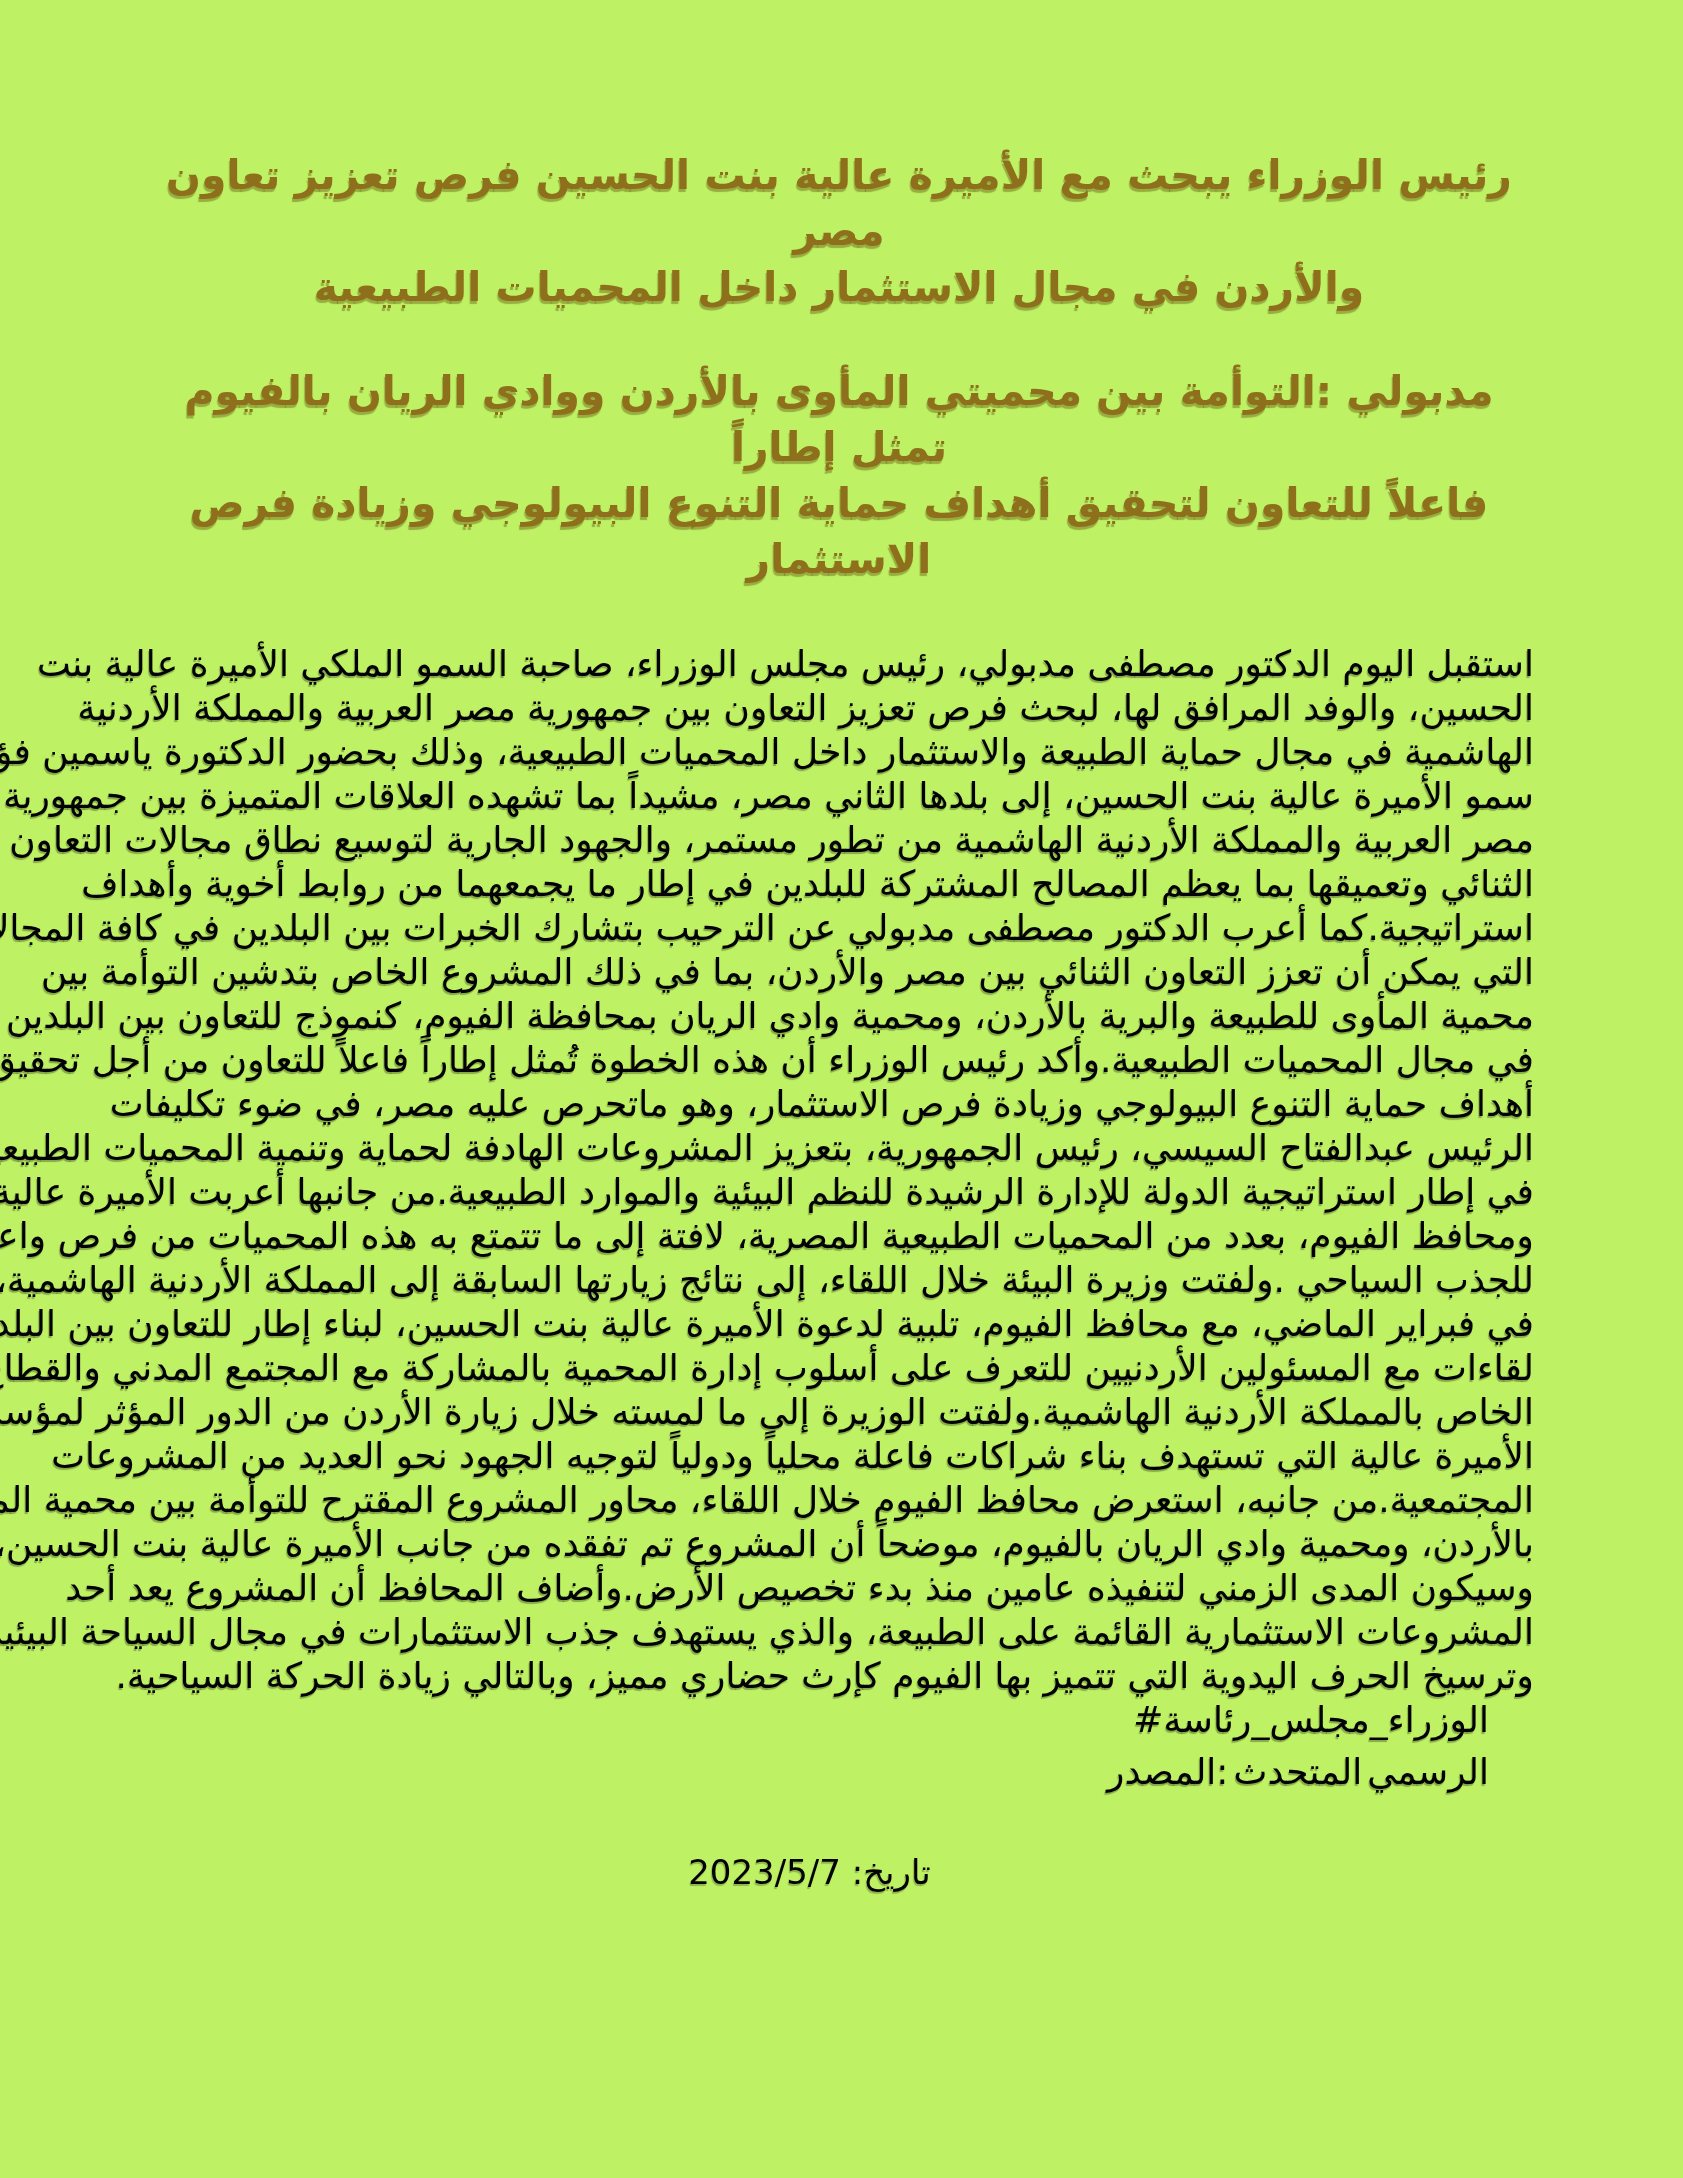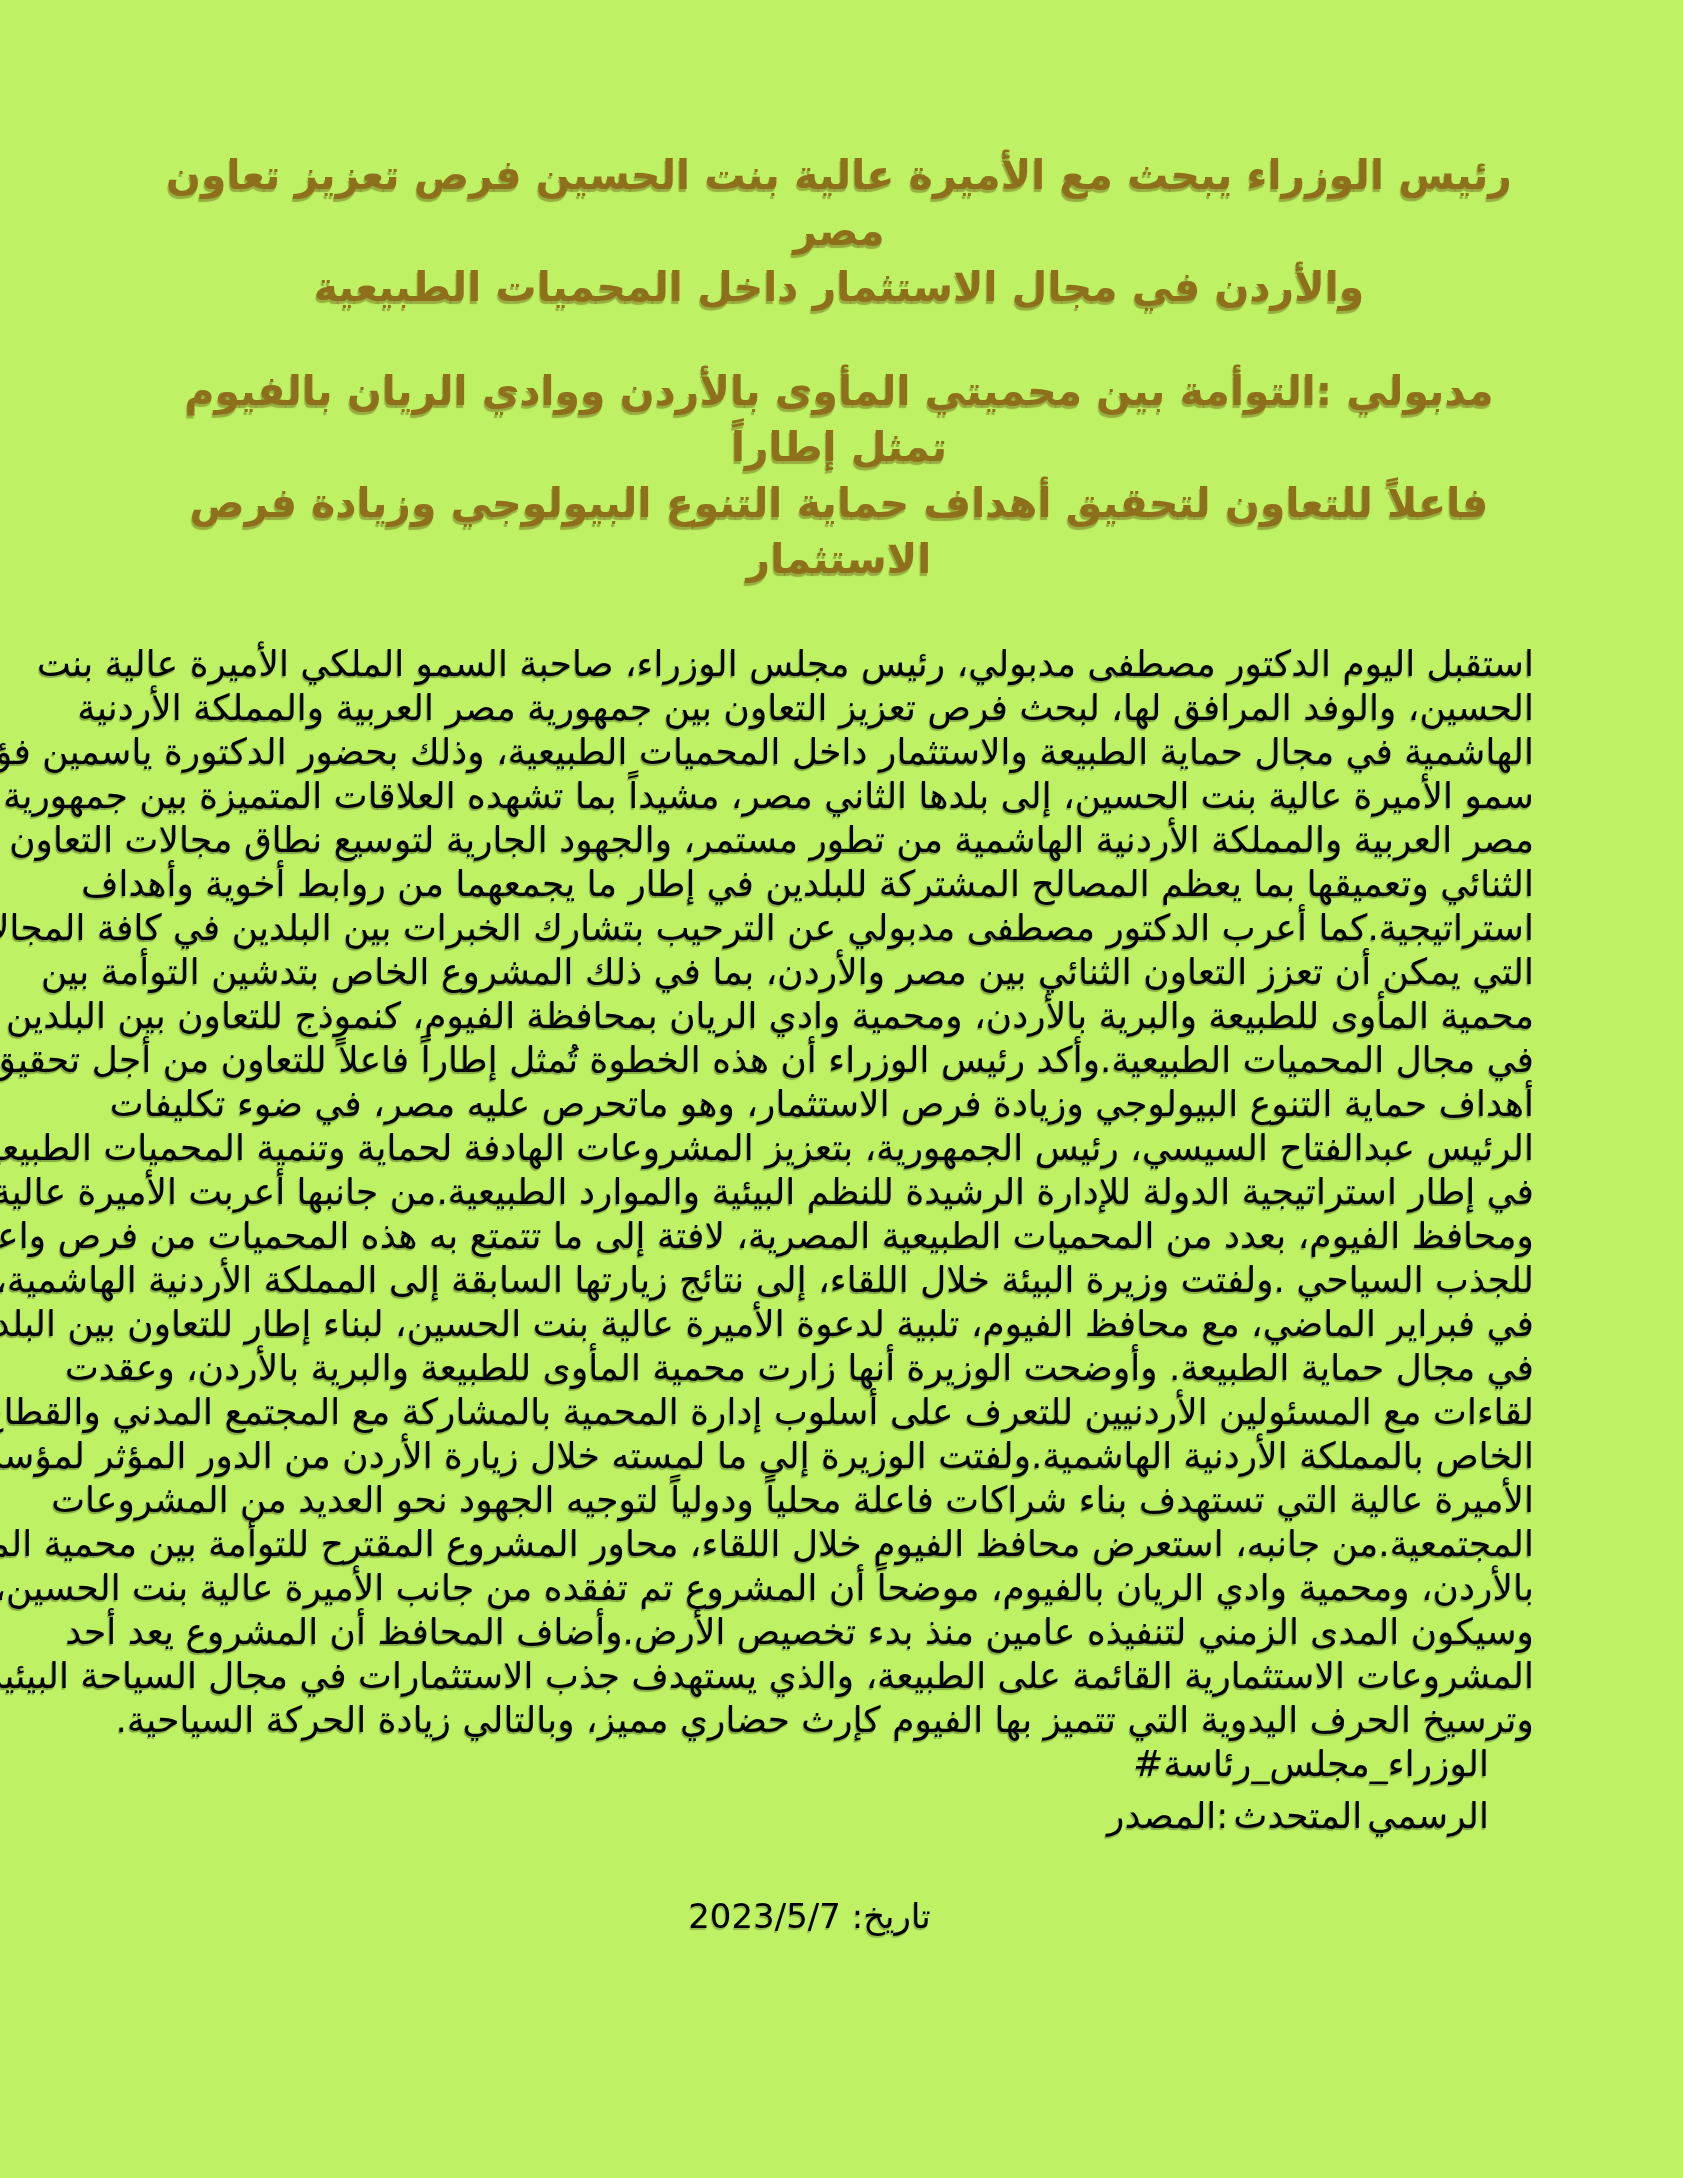--- a/index.html
+++ b/index.html
@@ -91,21 +91,20 @@
       <div class="bline">استراتيجية.كما أعرب الدكتور مصطفى مدبولي عن الترحيب بتشارك الخبرات بين البلدين في كافة المجالات</div>
       <div class="bline">التي يمكن أن تعزز التعاون الثنائي بين مصر والأردن، بما في ذلك المشروع الخاص بتدشين التوأمة بين</div>
       <div class="bline">محمية المأوى للطبيعة والبرية بالأردن، ومحمية وادي الريان بمحافظة الفيوم، كنموذج للتعاون بين البلدين</div>
       <div class="bline">في مجال المحميات الطبيعية.وأكد رئيس الوزراء أن هذه الخطوة تُمثل إطاراً فاعلاً للتعاون من أجل تحقيق</div>
       <div class="bline">أهداف حماية التنوع البيولوجي وزيادة فرص الاستثمار، وهو ماتحرص عليه مصر، في ضوء تكليفات</div>
       <div class="bline">الرئيس عبدالفتاح السيسي، رئيس الجمهورية، بتعزيز المشروعات الهادفة لحماية وتنمية المحميات الطبيعية،</div>
       <div class="bline">في إطار استراتيجية الدولة للإدارة الرشيدة للنظم البيئية والموارد الطبيعية.من جانبها أعربت الأميرة عالية</div>
       <div class="bline">ومحافظ الفيوم، بعدد من المحميات الطبيعية المصرية، لافتة إلى ما تتمتع به هذه المحميات من فرص واعدة</div>
       <div class="bline">للجذب السياحي .ولفتت وزيرة البيئة خلال اللقاء، إلى نتائج زيارتها السابقة إلى المملكة الأردنية الهاشمية،</div>
       <div class="bline">في فبراير الماضي، مع محافظ الفيوم، تلبية لدعوة الأميرة عالية بنت الحسين، لبناء إطار للتعاون بين البلدين</div>
-      <div class="bline">في مجال حماية الطبيعة. وأوضحت الوزيرة أنها زارت محمية المأوى للطبيعة والبرية بالأردن، وعقدت</div>
       <div class="bline">لقاءات مع المسئولين الأردنيين للتعرف على أسلوب إدارة المحمية بالمشاركة مع المجتمع المدني والقطاع</div>
       <div class="bline">الخاص بالمملكة الأردنية الهاشمية.ولفتت الوزيرة إلى ما لمسته خلال زيارة الأردن من الدور المؤثر لمؤسسة</div>
       <div class="bline">الأميرة عالية التي تستهدف بناء شراكات فاعلة محلياً ودولياً لتوجيه الجهود نحو العديد من المشروعات</div>
       <div class="bline">المجتمعية.من جانبه، استعرض محافظ الفيوم خلال اللقاء، محاور المشروع المقترح للتوأمة بين محمية المأوى</div>
       <div class="bline">بالأردن، ومحمية وادي الريان بالفيوم، موضحاً أن المشروع تم تفقده من جانب الأميرة عالية بنت الحسين،</div>
       <div class="bline">وسيكون المدى الزمني لتنفيذه عامين منذ بدء تخصيص الأرض.وأضاف المحافظ أن المشروع يعد أحد</div>
       <div class="bline">المشروعات الاستثمارية القائمة على الطبيعة، والذي يستهدف جذب الاستثمارات في مجال السياحة البيئية،</div>
       <div class="bline center-last">وترسيخ الحرف اليدوية التي تتميز بها الفيوم كإرث حضاري مميز، وبالتالي زيادة الحركة السياحية.</div>
 
       <div class="vline">

